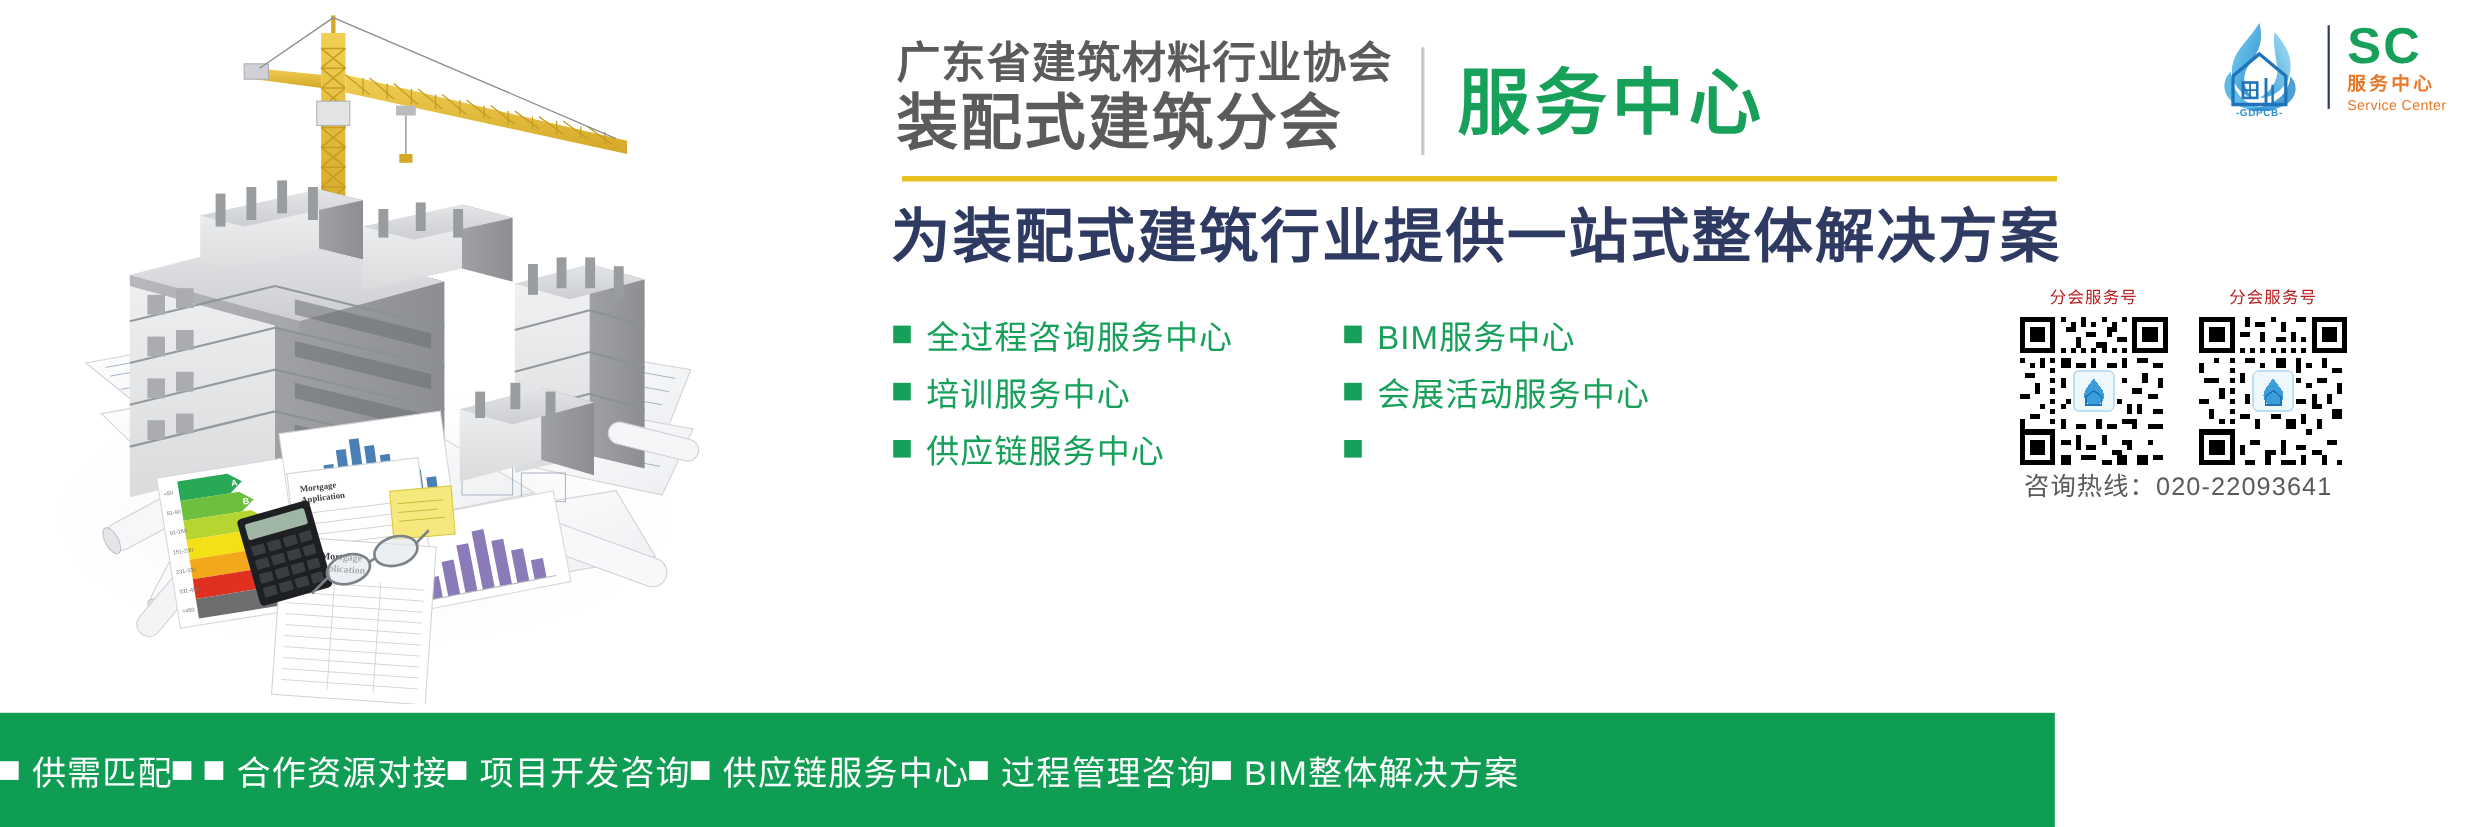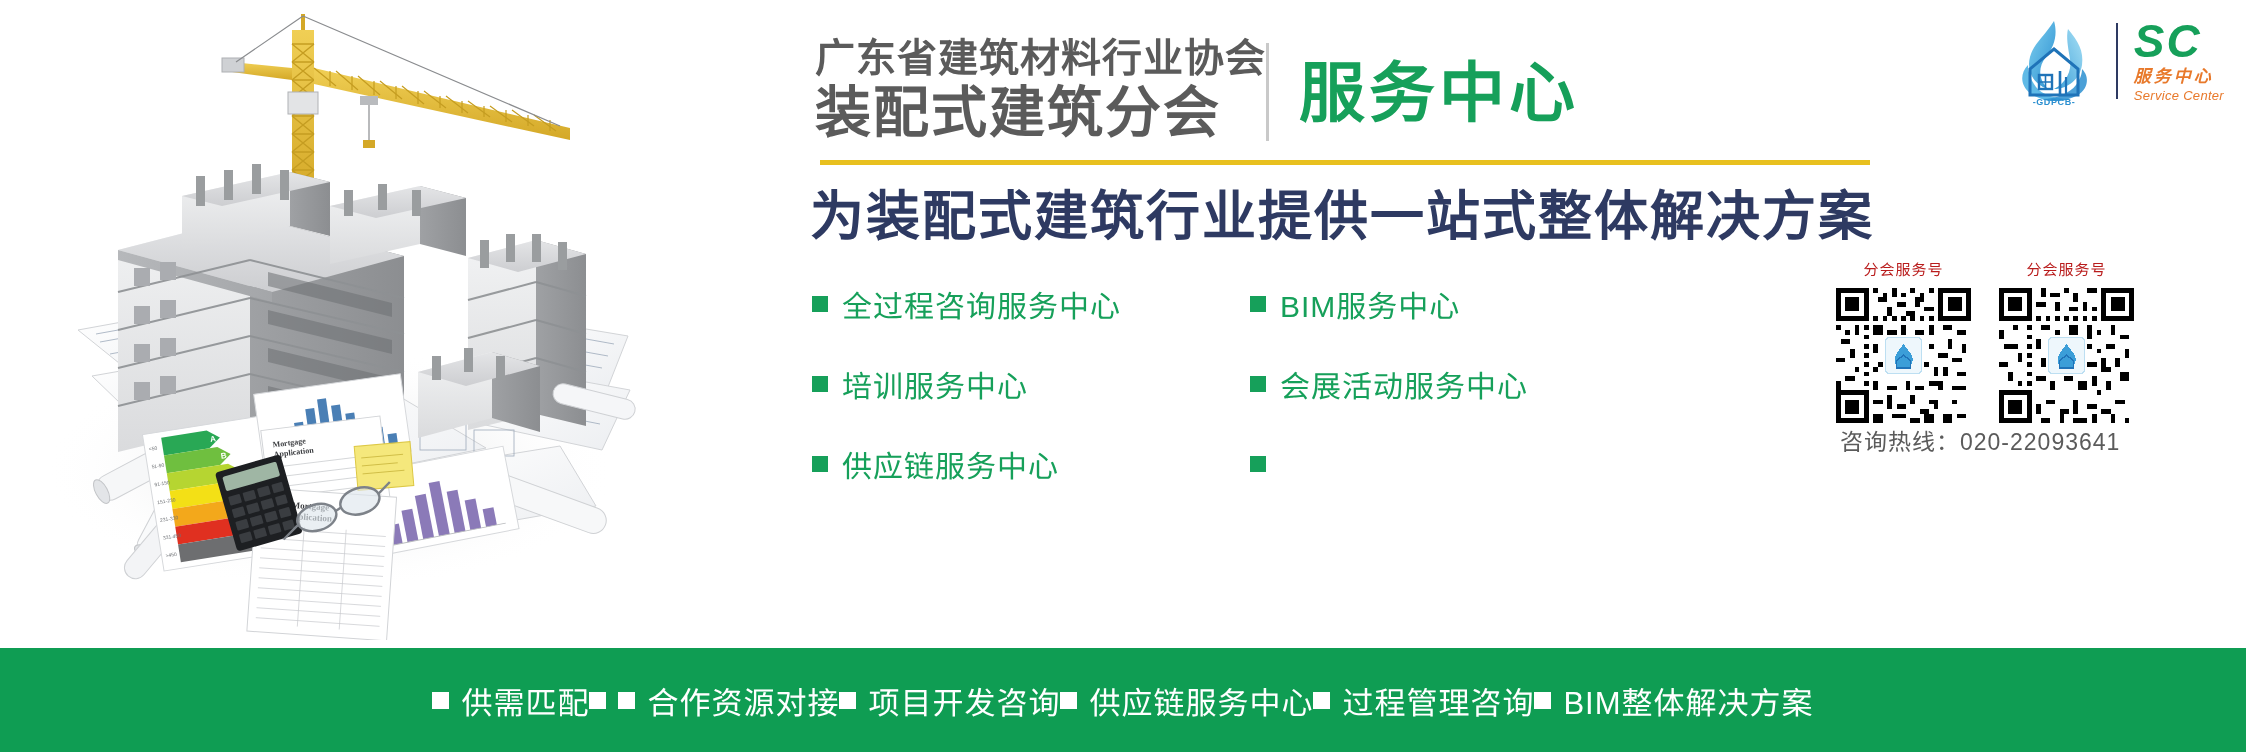--- a/index.html
+++ b/index.html
@@ -37,20 +37,21 @@
 
   
   .title-row {
     position:absolute;
     left:125px; top:35px;
     display:flex; align-items:center;
   }
   .assoc-block {
     display:flex; flex-direction:column;
     align-items:flex-start;
+    padding-right:26px;
   }
   .assoc-line1 {
     font-size:40px; line-height:1.18;
     font-weight:bold;
     color:#5b5b5b;
     letter-spacing:1px;
     white-space:nowrap;
   }
   .assoc-line2 {
     font-size:56px; line-height:1.12;
@@ -97,21 +98,20 @@
   
   .service-grid {
     position:absolute;
     left:122px; top:278px;
     width:1000px;
     display:grid;
     grid-template-columns:410px 410px;
     grid-auto-rows:52px;
     column-gap:0; row-gap:0;
     align-items:center;
-    gap:28px;
   }
   .svc-item { display:flex; align-items:center; }
   .svc-bullet {
     width:16px; height:16px;
     background:#16a05a;
     margin-right:14px;
     flex:0 0 auto;
   }
   .svc-label {
     font-size:30px;
@@ -129,21 +129,21 @@
     height:94px;
   }
   .logo-mark { width:92px; height:92px; flex:0 0 auto; }
   .logo-mark svg { display:block; }
   .logo-sep {
     width:2px; height:76px;
     background:#2e3a62;
     margin:0 16px;
     flex:0 0 auto;
   }
-  .logo-text { display:flex; flex-direction:column; align-items:flex-start;font-style:italic; }
+  .logo-text { display:flex; flex-direction:column; align-items:flex-start; }
   .logo-sc {
     font-size:46px; line-height:0.96;
     font-weight:bold;
     color:#16a05a;
     letter-spacing:2px;
   }
   .logo-cn {
     font-size:17px; line-height:1.25;
     color:#e8792b;
     letter-spacing:3px;
@@ -177,25 +177,25 @@
     font-size:23px;
     color:#5b5b5b;
     letter-spacing:1px;
     white-space:nowrap;
   }
 
   
   .footer-bar {
     position:absolute;
     left:0; top:648px;
-    width:2246px; height:104px;
+    width:1868px; height:104px;
     background:#0f9d53;
     display:flex;
     align-items:center;
-    justify-content:center;
+    justify-content:flex-start;
   }
   .foot-item { display:flex; align-items:center; }
   .foot-bullet {
     width:17px; height:17px;
     background:#ffffff;
     margin-right:12px;
     flex:0 0 auto;
   }
   .foot-label {
     font-size:31px;

